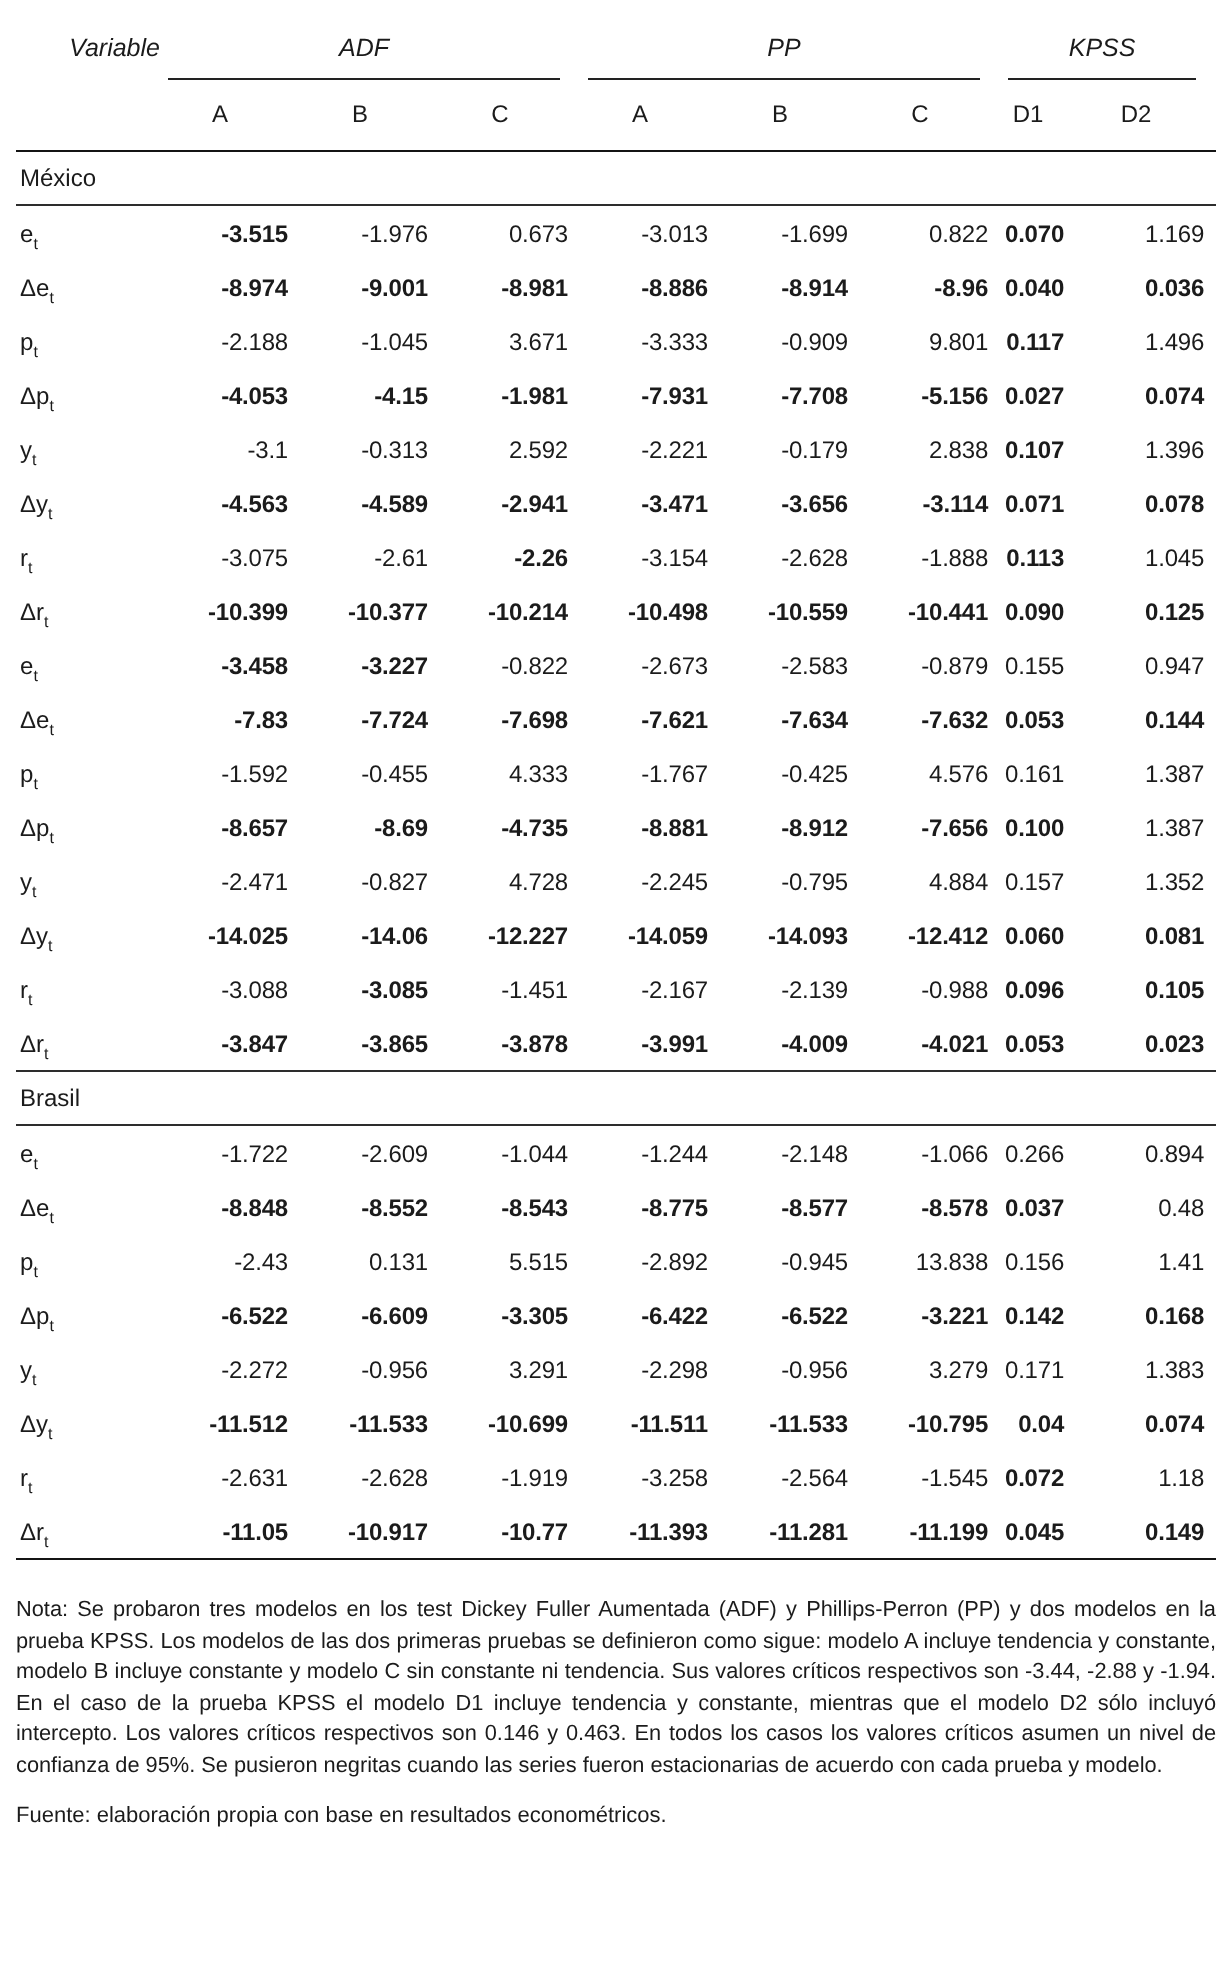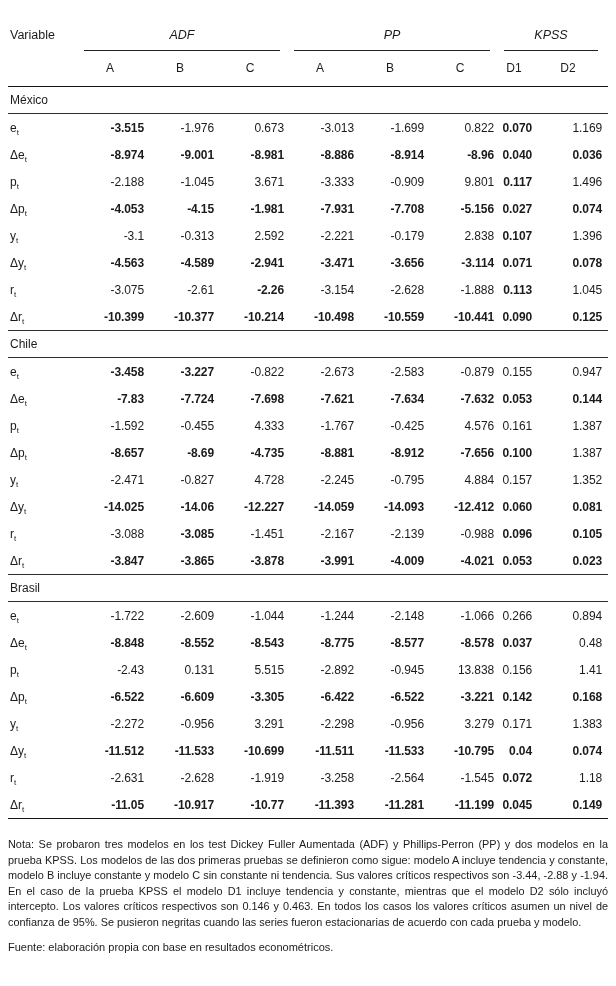--- a/index.html
+++ b/index.html
@@ -27,28 +27,29 @@
   }
   col.c-var { width: 72px; }
   col.c-n   { width: 70px; }
   col.c-d1  { width: 38px; }
   col.c-d2  { width: 70px; }
 
   th, td { padding: 0; font-weight: normal; }
 
   thead th { font-size: 12.5px; }
   th.var-head {
-    text-align: left;
+    text-align: right;
+    font-style: italic;
     vertical-align: bottom;
     padding: 12px 0 9px 2px;
   }
   th.group-head { vertical-align: bottom; padding-top: 12px; }
   .spanner {
     border-bottom: 1.2px solid #222;
-    margin: 11px 10px 0 4px;
+    margin: 0 10px 0 4px;
     padding-bottom: 8px;
     text-align: center;
     font-style: italic;
   }
   tr.subhead th {
     text-align: center;
     font-size: 12px;
     padding: 10px 10px 11px 0;
     border-bottom: 1.8px solid #141414;
   }
@@ -224,23 +225,20 @@
           <td class="var-cell">Δr<sub>t</sub></td>
           <td class="num bold">-10.399</td>
           <td class="num bold">-10.377</td>
           <td class="num bold">-10.214</td>
           <td class="num bold">-10.498</td>
           <td class="num bold">-10.559</td>
           <td class="num bold">-10.441</td>
           <td class="num bold">0.090</td>
           <td class="num bold">0.125</td>
         </tr>
-        <tr class="country-row">
-          <td colspan="9">Chile</td>
-        </tr>
         <tr>
           <td class="var-cell">e<sub>t</sub></td>
           <td class="num bold">-3.458</td>
           <td class="num bold">-3.227</td>
           <td class="num">-0.822</td>
           <td class="num">-2.673</td>
           <td class="num">-2.583</td>
           <td class="num">-0.879</td>
           <td class="num">0.155</td>
           <td class="num">0.947</td>

